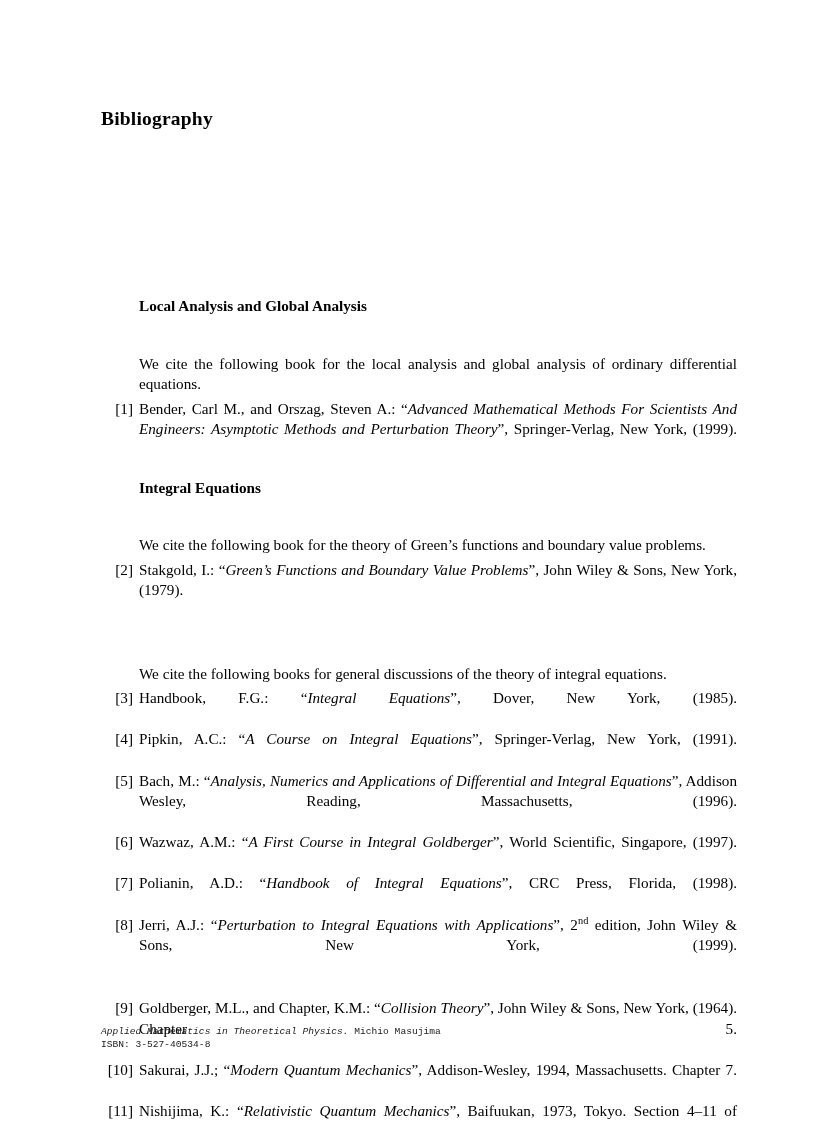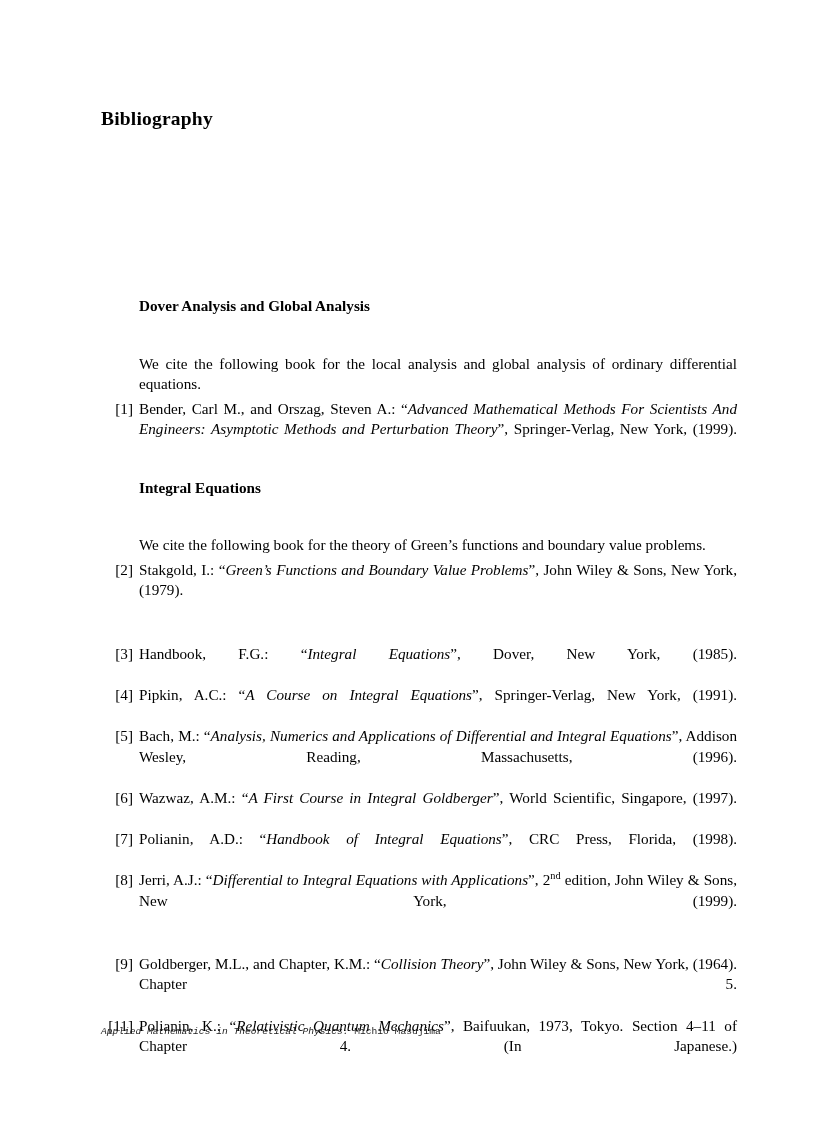--- a/index.html
+++ b/index.html
@@ -112,21 +112,21 @@
 </style>
 </head>
 <body>
 
 <div class="page">
 
   <div class="chapter-title">Bibliography</div>
 
   <div class="content">
 
-    <div class="section-head">Dover Analysis and Global Analysis</div>
+    <div class="section-head">Local Analysis and Global Analysis</div>
     <div class="gap-head-note"></div>
     <div class="note">We cite the following book for the local analysis and global analysis of ordinary differential equations.</div>
     <div class="gap-note-ref"></div>
 
     <div class="ref">
       <span class="ref-label">[1]</span>
       <span class="ref-body"><span>Bender, Carl M., and Orszag, Steven A.: “</span><i>Advanced Mathematical Methods For Scientists And Engineers: Asymptotic Methods and Perturbation Theory</i><span>”, Springer-Verlag, New York, (1999).</span></span>
     </div>
 
     <div class="gap-section"></div>
@@ -136,20 +136,21 @@
     <div class="note">We cite the following book for the theory of Green’s functions and boundary value problems.</div>
     <div class="gap-note-ref"></div>
 
     <div class="ref">
       <span class="ref-label">[2]</span>
       <span class="ref-body"><span>Stakgold, I.: “</span><i>Green’s Functions and Boundary Value Problems</i><span>”, John Wiley &amp; Sons, New York, (1979).</span></span>
     </div>
 
     <div class="gap-block"></div>
 
+    <div class="note">We cite the following books for general discussions of the theory of integral equations.</div>
     <div class="gap-note-ref"></div>
 
     <div class="ref">
       <span class="ref-label">[3]</span>
       <span class="ref-body"><span>Handbook, F.G.: “</span><i>Integral Equations</i><span>”, Dover, New York, (1985).</span></span>
     </div>
 
     <div class="ref">
       <span class="ref-label">[4]</span>
       <span class="ref-body"><span>Pipkin, A.C.: “</span><i>A Course on Integral Equations</i><span>”, Springer-Verlag, New York, (1991).</span></span>
@@ -165,37 +166,42 @@
       <span class="ref-body"><span>Wazwaz, A.M.: “</span><i>A First Course in Integral Goldberger</i><span>”, World Scientific, Singapore, (1997).</span></span>
     </div>
 
     <div class="ref">
       <span class="ref-label">[7]</span>
       <span class="ref-body"><span>Polianin, A.D.: “</span><i>Handbook of Integral Equations</i><span>”, CRC Press, Florida, (1998).</span></span>
     </div>
 
     <div class="ref">
       <span class="ref-label">[8]</span>
-      <span class="ref-body"><span>Jerri, A.J.: “</span><i>Differential to Integral Equations with Applications</i><span>”, 2</span><sup>nd</sup><span> edition, John Wiley &amp; Sons, New York, (1999).</span></span>
+      <span class="ref-body"><span>Jerri, A.J.: “</span><i>Perturbation to Integral Equations with Applications</i><span>”, 2</span><sup>nd</sup><span> edition, John Wiley &amp; Sons, New York, (1999).</span></span>
     </div>
 
     <div class="gap-block"></div>
 
     <div class="gap-note-ref"></div>
 
     <div class="ref">
       <span class="ref-label">[9]</span>
       <span class="ref-body"><span>Goldberger, M.L., and Chapter, K.M.: “</span><i>Collision Theory</i><span>”, John Wiley &amp; Sons, New York, (1964). Chapter 5.</span></span>
     </div>
 
+    <div class="ref">
+      <span class="ref-label">[10]</span>
+      <span class="ref-body"><span>Sakurai, J.J.; “</span><i>Modern Quantum Mechanics</i><span>”, Addison-Wesley, 1994, Massachusetts. Chapter 7.</span></span>
+    </div>
 
     <div class="ref">
       <span class="ref-label">[11]</span>
-      <span class="ref-body"><span>Polianin, K.: “</span><i>Relativistic Quantum Mechanics</i><span>”, Baifuukan, 1973, Tokyo. Section 4–11 of Chapter 4. (In Japanese.)</span></span>
+      <span class="ref-body"><span>Nishijima, K.: “</span><i>Relativistic Quantum Mechanics</i><span>”, Baifuukan, 1973, Tokyo. Section 4–11 of Chapter 4. (In Japanese.)</span></span>
     </div>
 
   </div>
 
   <div class="footer">
     <div><span class="ftitle">Applied Mathematics in Theoretical Physics.</span><span> Michio Masujima</span></div>
+    <div>ISBN: 3-527-40534-8</div>
   </div>
 
 </div>
 
 </body></html>

